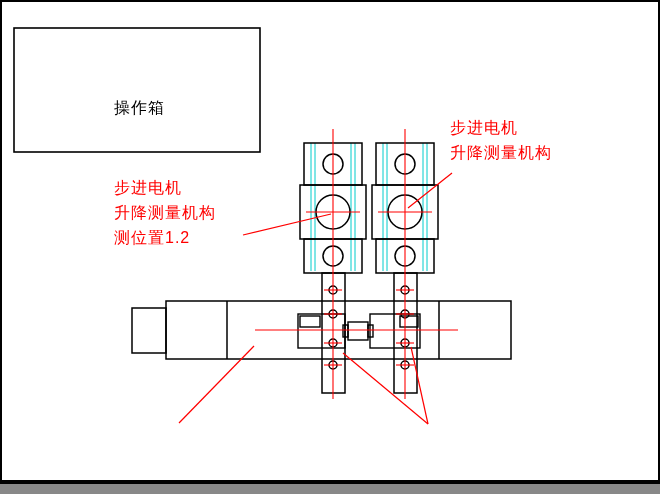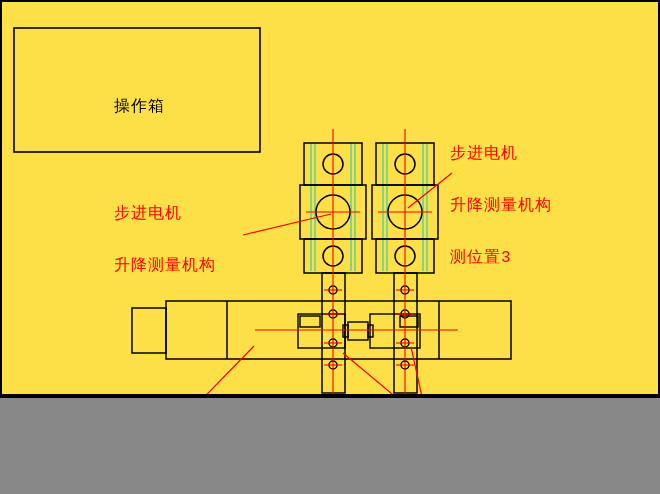--- a/index.html
+++ b/index.html
@@ -1,36 +1,36 @@
 <!DOCTYPE html>
 <html><head>
 <meta charset="utf-8">
 <style>
   html,body{margin:0;padding:0;background:#888;}
   .screen{
     position:relative;
-    width:660px;height:398px;
+    width:660px;height:484px;
     box-sizing:border-box;
-    background:#fde047;
+    background:#ffffff;
     border:2px solid #000;
     border-bottom-width:4px;
-    font-family:Liberation Mono, monospace;
+    font-family:Liberation Sans, sans-serif;
     overflow:hidden;
   }
   .screen svg{position:absolute;left:0;top:0;}
   .lbl{
     position:absolute;
     font-size:16px;
     line-height:25px;
     white-space:nowrap;
     letter-spacing:1px;
   }
   .lbl-red{color:#ff0000;}
   .lbl-black{color:#000000;}
-  .lbl span{display:block;margin-top:27px;}
+  .lbl span{display:block;}
 </style>
 </head>
 <body>
 
 <div class="screen">
 
   <svg width="656" height="488" viewBox="0 0 656 488">
 
     <g fill="none" stroke="#000" stroke-width="1.6">
       <rect x="12" y="26" width="246" height="124"></rect>
@@ -118,23 +118,23 @@
       <line x1="426" y1="422" x2="341" y2="351"></line>
       <line x1="426" y1="422" x2="409" y2="345"></line>
     </g>
   </svg>
 
   <div class="lbl lbl-black" style="left:112px;top:93px;">操作箱</div>
 
   <div class="lbl lbl-red" style="left:112px;top:173px;">
     <span>步进电机</span>
     <span>升降测量机构</span>
+    <span>测位置1.2</span>
   </div>
 
   <div class="lbl lbl-red" style="left:448px;top:113px;">
     <span>步进电机</span>
     <span>升降测量机构</span>
-    <span>测位置3</span>
   </div>
 
 
 
 </div>
 
 </body></html>

